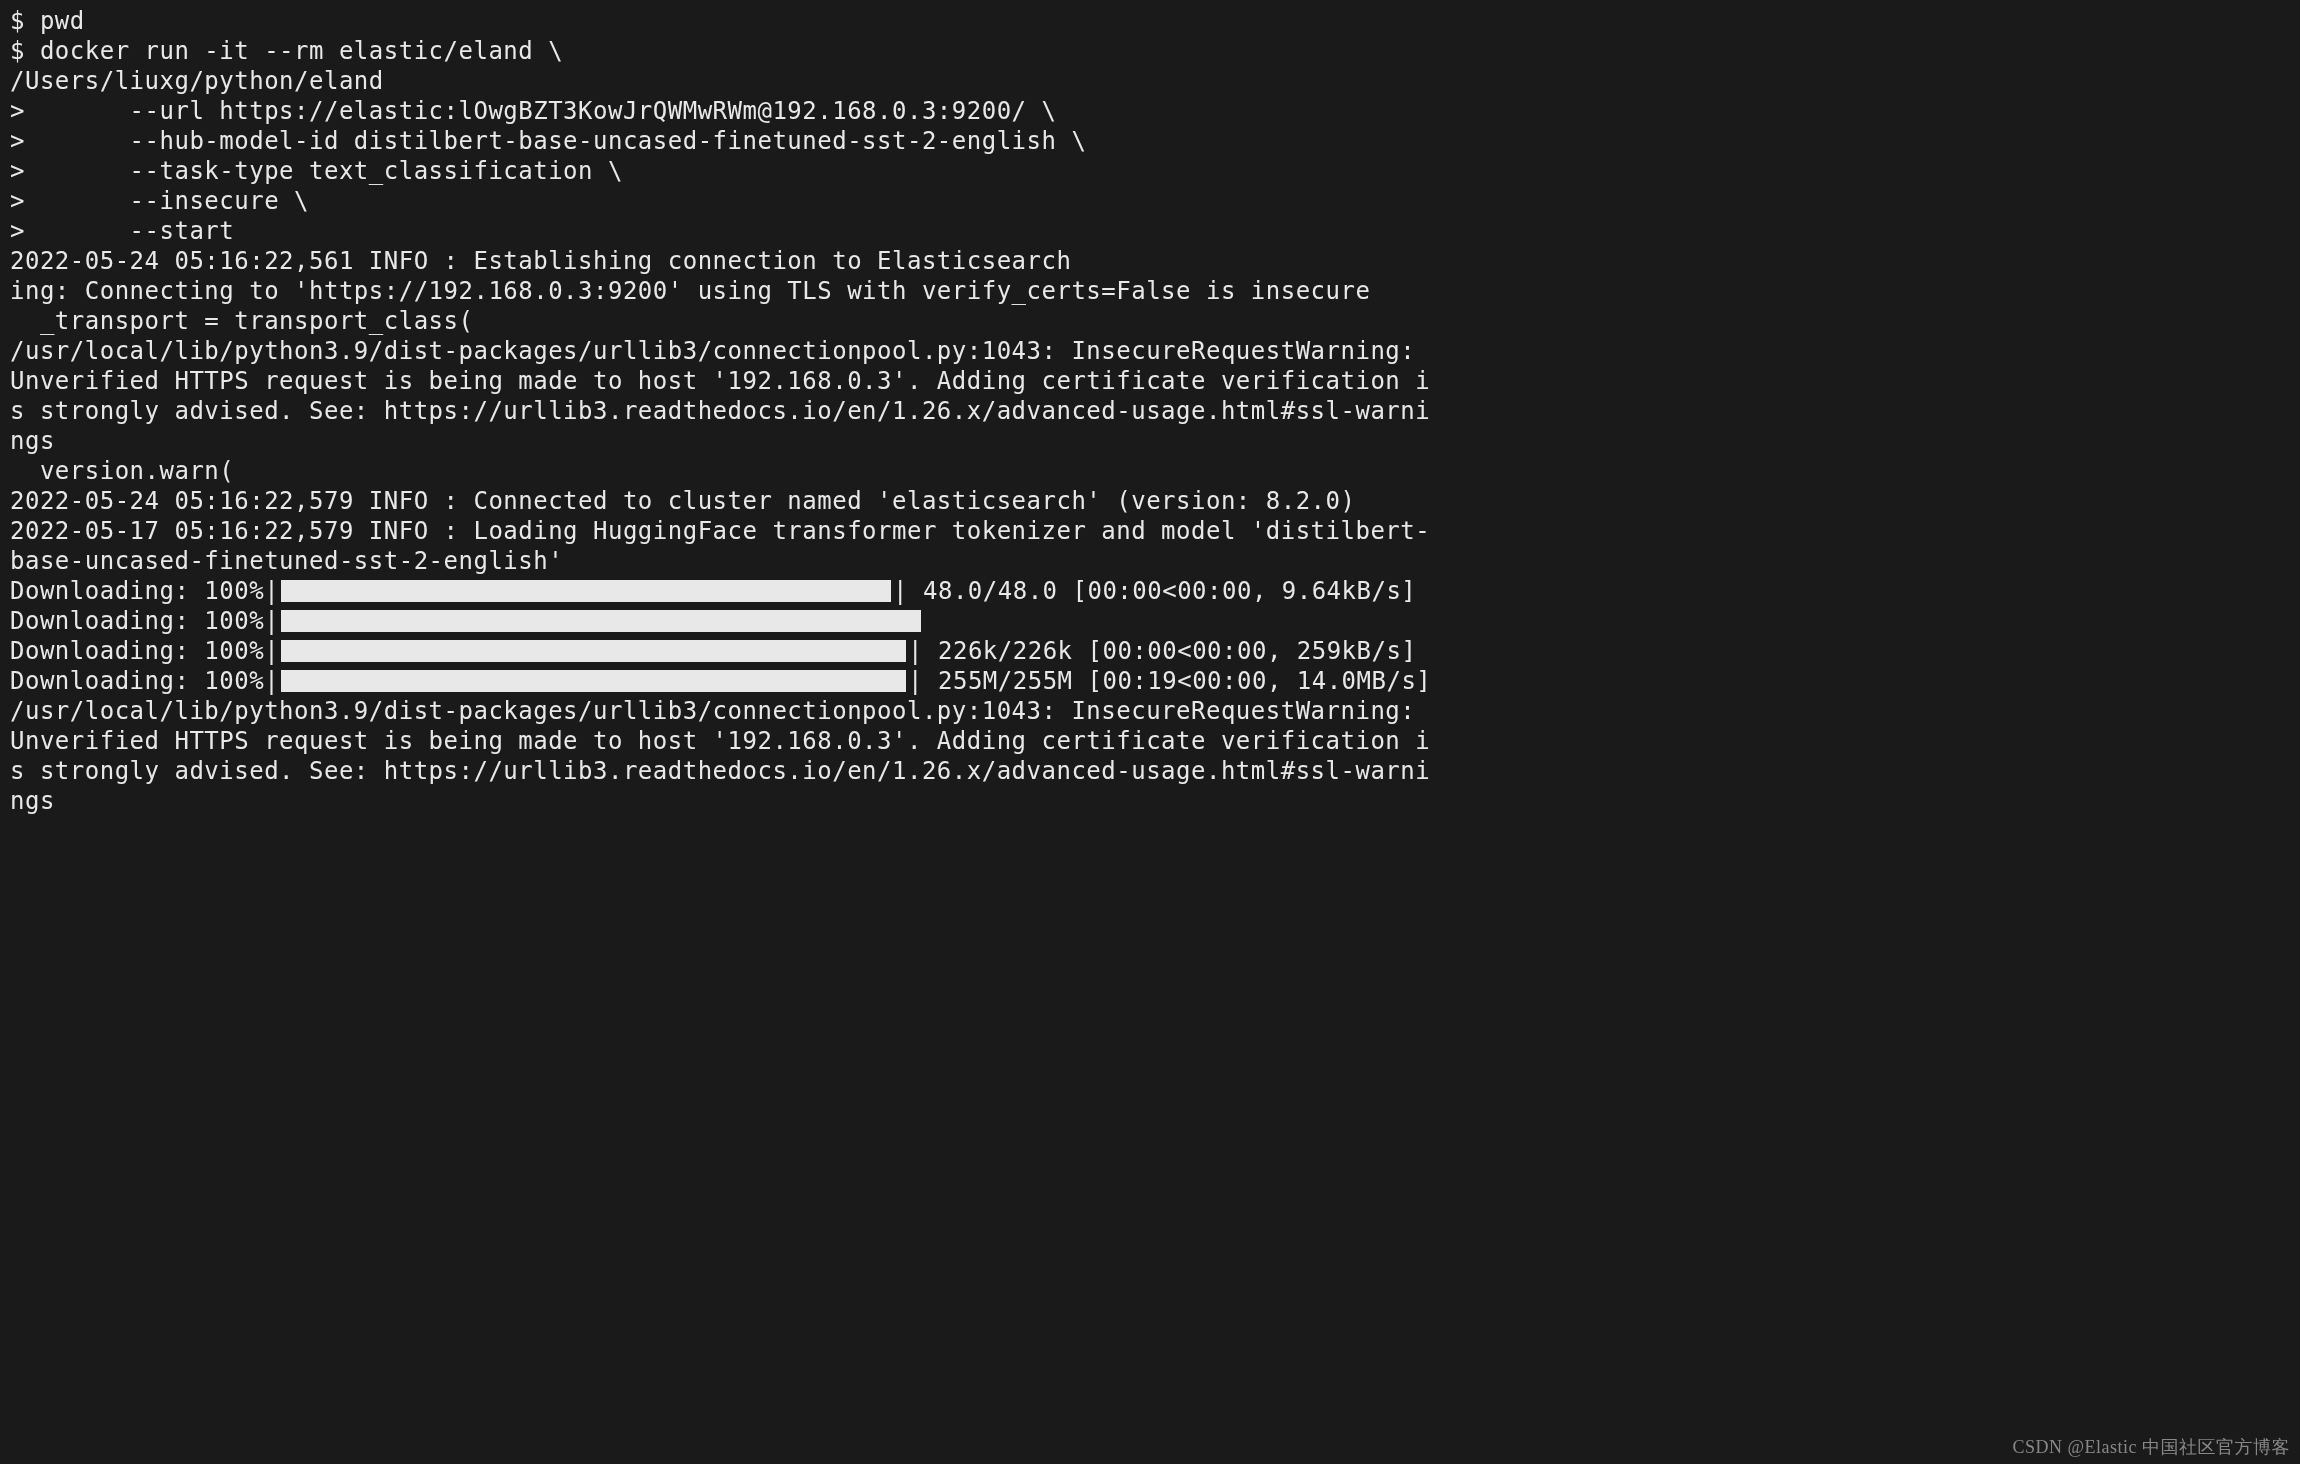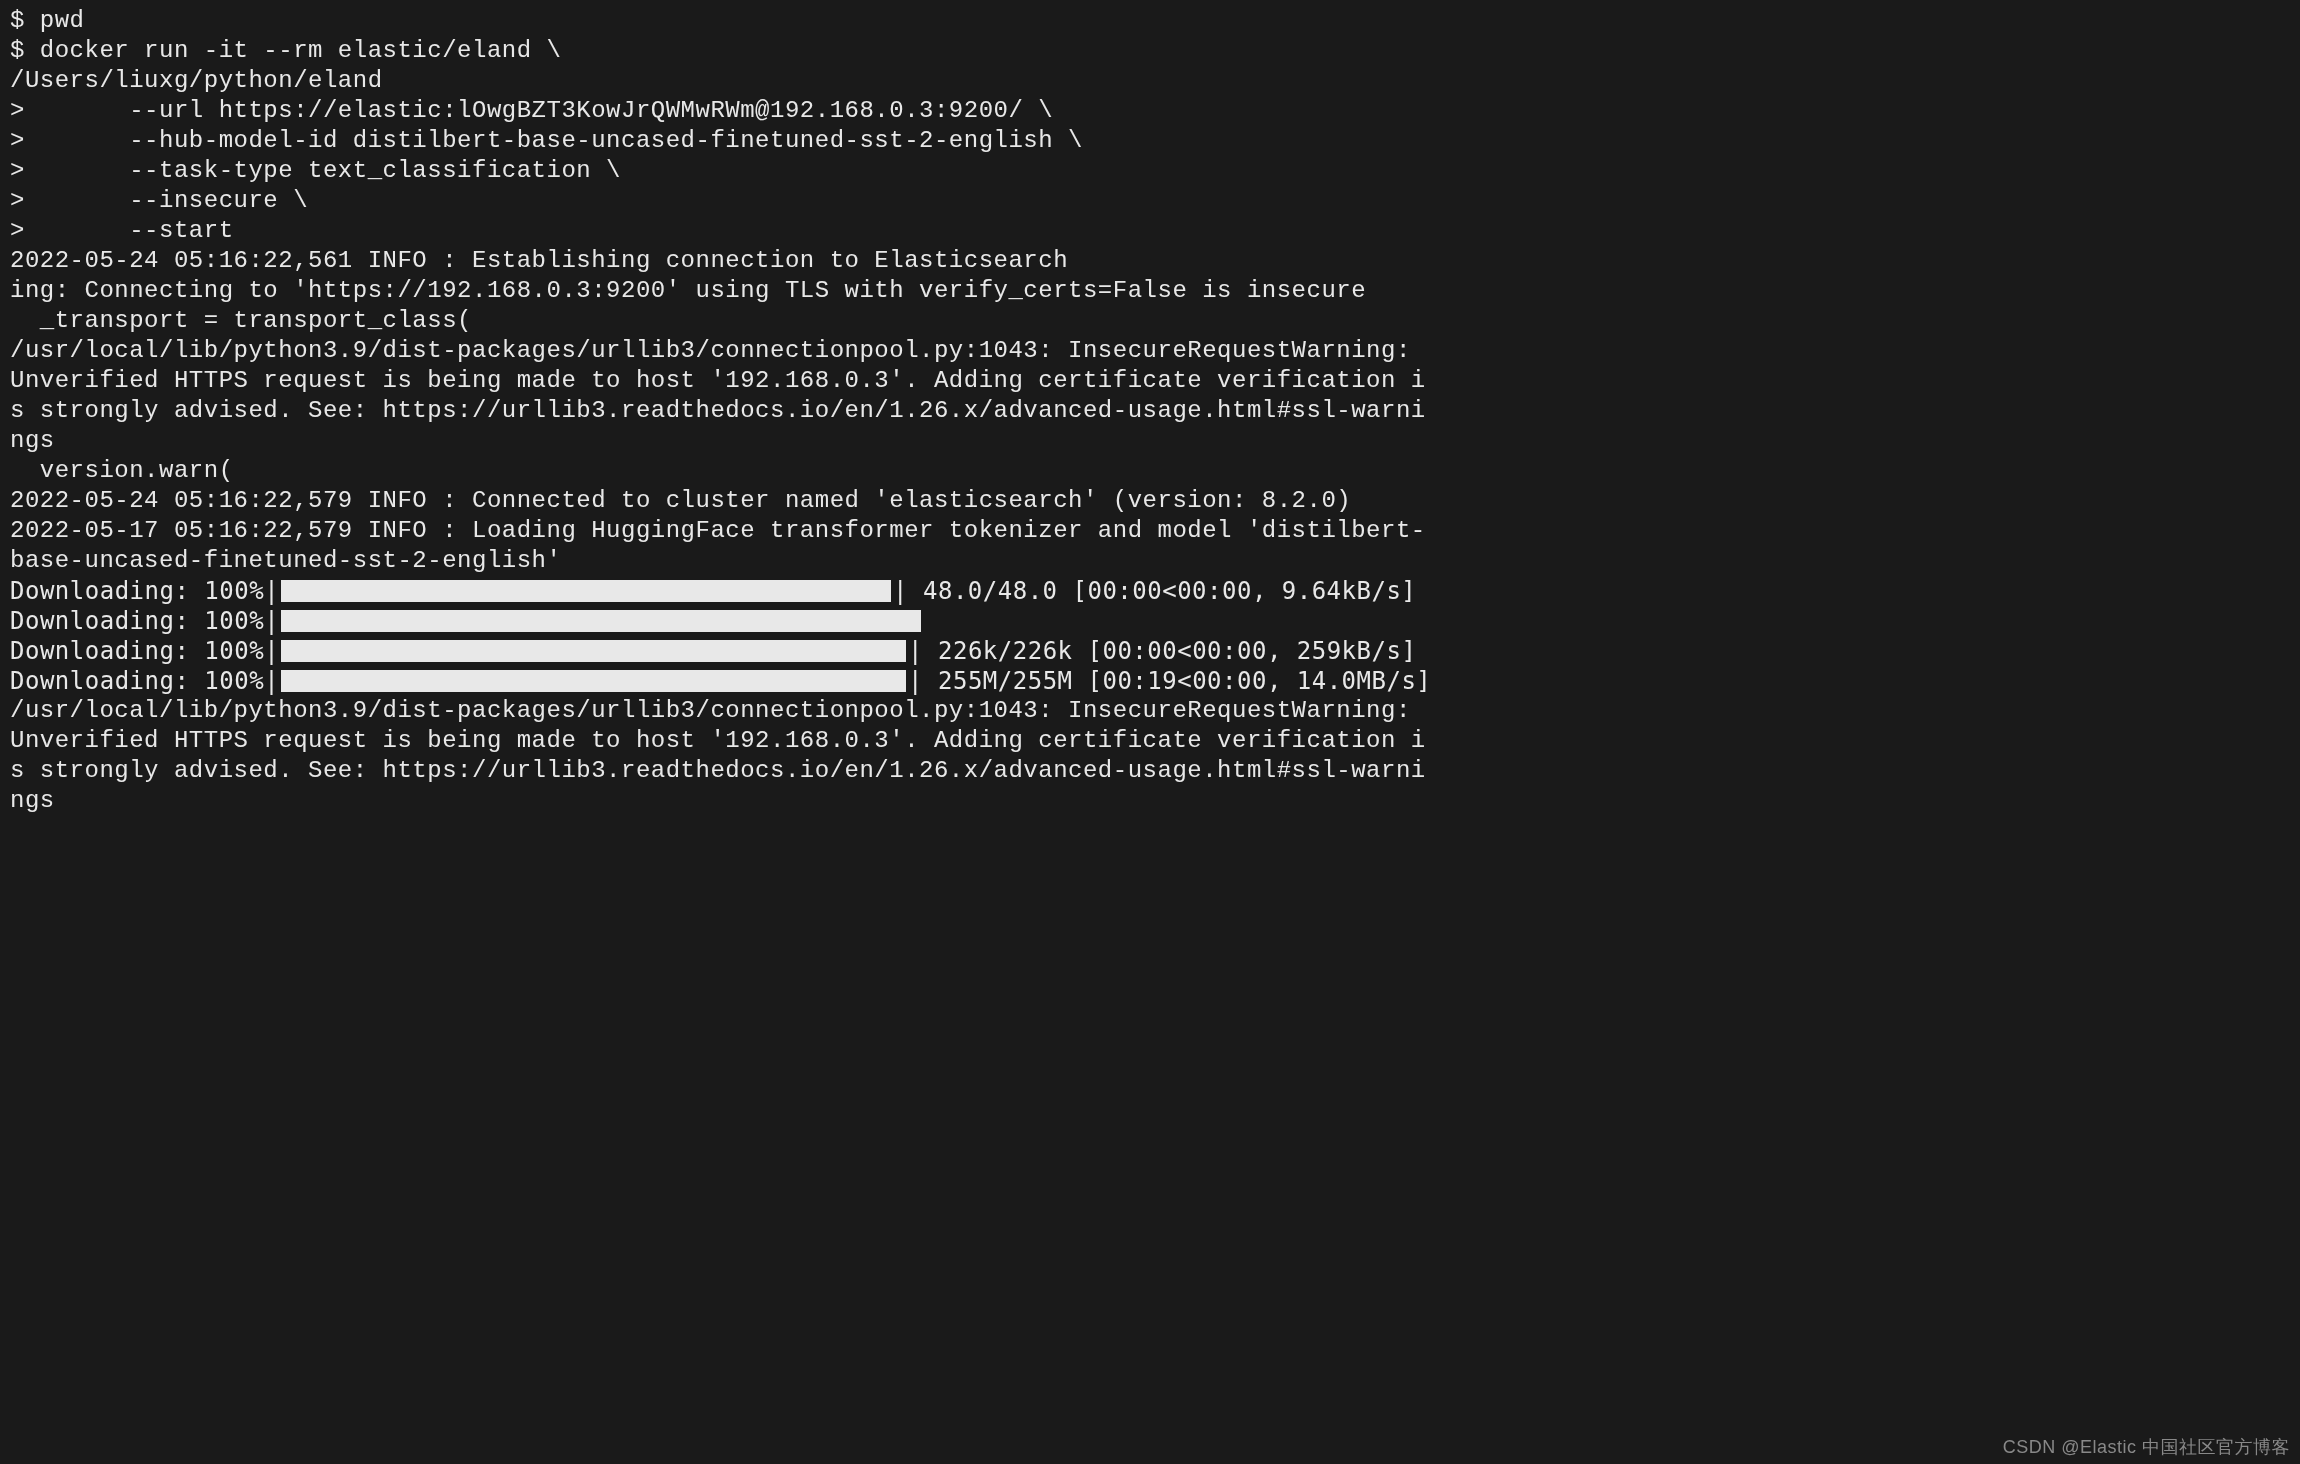--- a/index.html
+++ b/index.html
@@ -14,21 +14,20 @@
       font-size: 24px;
       line-height: 1.25;
       padding: 6px 10px;
       width: 2300px;
       height: 1464px;
       overflow: hidden;
       letter-spacing: 0.5px;
     }
     .line {
       white-space: pre;
-      font-family: Liberation Mono, monospace;
     }
     .progress-line {
       display: flex;
       align-items: center;
       white-space: pre;
     }
     .progress-bar {
       display: inline-block;
       background: #e8e8e8;
       height: 22px;
@@ -37,21 +36,21 @@
     .pb1 { width: 610px; }
     .pb2 { width: 640px; }
     .pb3 { width: 625px; }
     .pb4 { width: 625px; }
     .watermark {
       position: absolute;
       bottom: 6px;
       right: 10px;
       font-size: 18px;
       color: #888;
-      font-family: Liberation Sans, sans-serif;
+      font-family: Liberation Serif, serif;
     }
   </style>
 </head>
 <body>
 
 <div class="terminal">
   <div class="line">$ pwd</div>
   <div class="line">$ docker run -it --rm elastic/eland \</div>
   <div class="line">/Users/liuxg/python/eland</div>
   <div class="line">&gt;       --url https://elastic:lOwgBZT3KowJrQWMwRWm@192.168.0.3:9200/ \</div>

